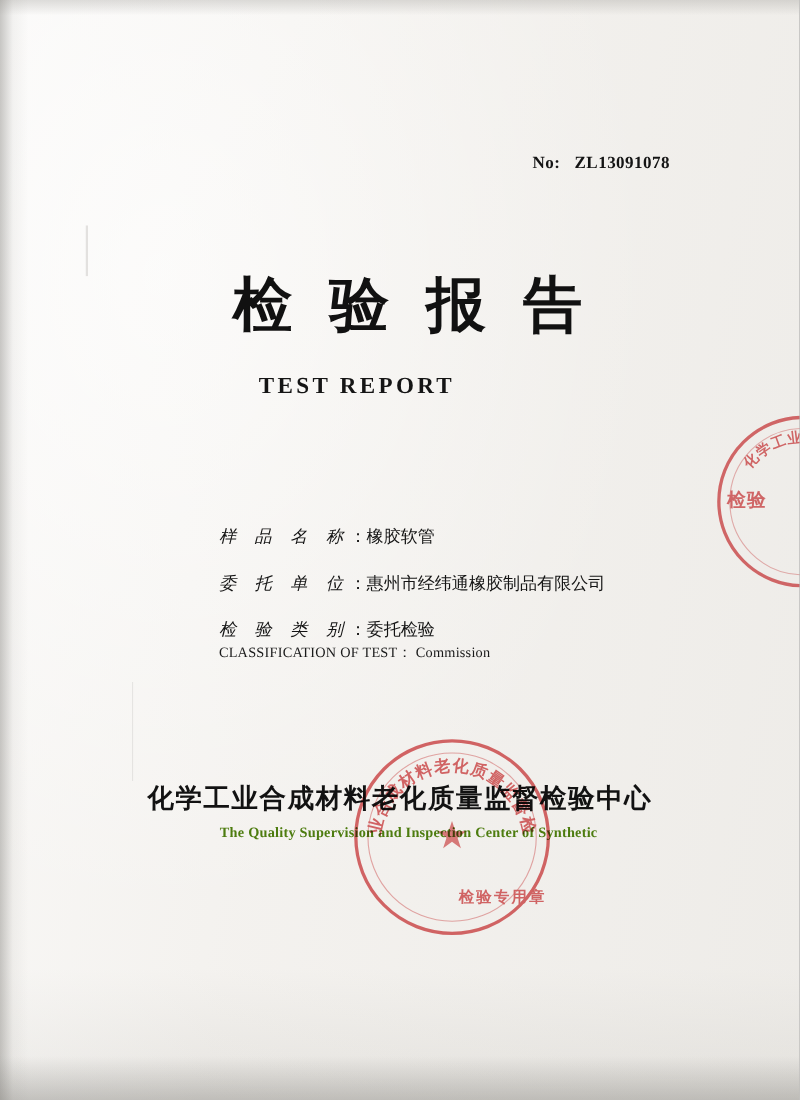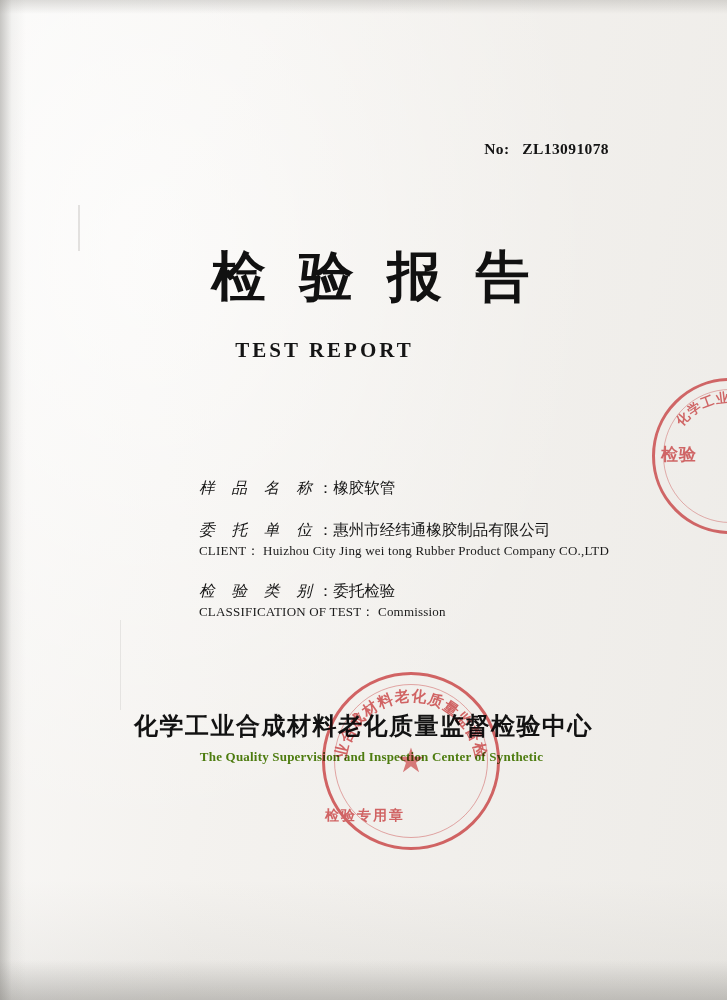--- a/index.html
+++ b/index.html
@@ -180,21 +180,21 @@
     font-size: 15px;
     font-weight: bold;
     fill: #cf2f31;
     letter-spacing: 1px;
   }
   .stamp-bottom-text {
     position: absolute;
     left: 0;
     bottom: 22px;
     width: 100%;
-    text-align: left;
+    text-align: right;
     font-family: "DejaVu Serif", "Liberation Serif", serif;
     font-size: 14px;
     font-weight: bold;
     color: #cf2f31;
     letter-spacing: 2px;
   }
   .stamp-right {
     width: 150px;
     height: 150px;
     left: 652px;
@@ -254,24 +254,20 @@
 
     <div class="field-row">
       <div class="field-cn">
         <span class="label">样 品 名 称</span><span>：</span><span>橡胶软管</span>
       </div>
     </div>
 
     <div class="field-row">
       <div class="field-cn">
         <span class="label">委 托 单 位</span><span>：</span><span>惠州市经纬通橡胶制品有限公司</span>
-      </div>
-      <div class="field-en">
-        <span>CLIENT：</span>
-        <span>Huizhou City Jing wei tong Rubber Product Company CO.,LTD</span>
       </div>
     </div>
 
     <div class="field-row">
       <div class="field-cn">
         <span class="label">检 验 类 别</span><span>：</span><span>委托检验</span>
       </div>
       <div class="field-en">
         <span>CLASSIFICATION OF TEST：</span>
         <span>Commission</span>

